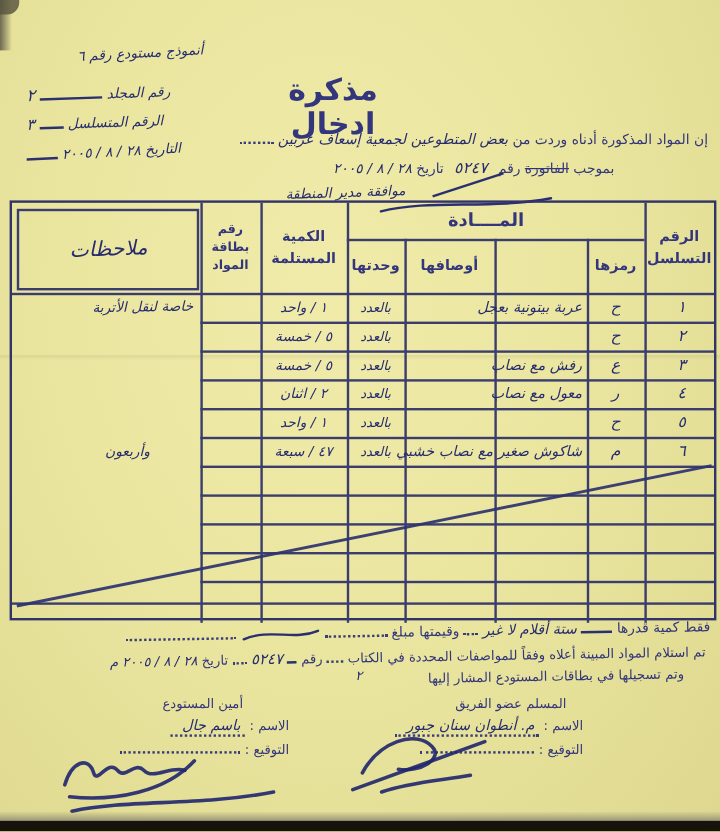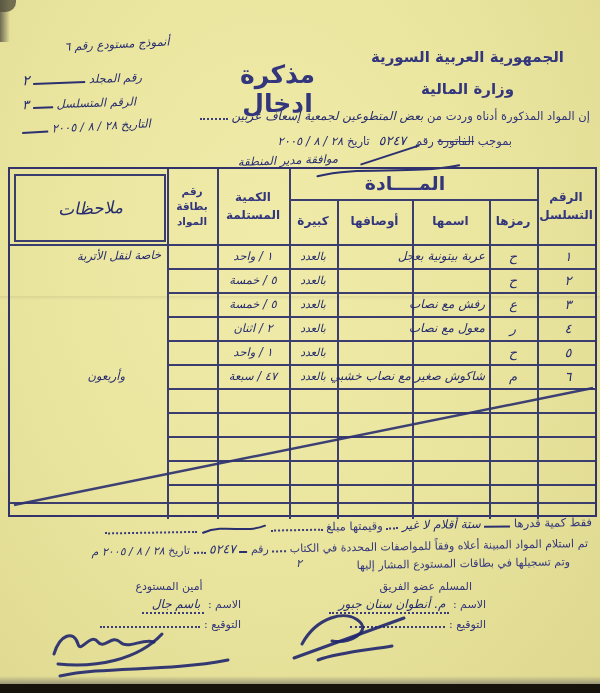--- a/index.html
+++ b/index.html
@@ -47,24 +47,20 @@
 </style>
 </head>
 <body>
 
 <div class="page">
 
   <div class="corner-tl"></div>
   <div class="corner-tl2"></div>
   <div class="crease"></div>
 
-  <div class="abs print b" style="right:15px;top:42px;width:235px;text-align:center;font-size:15px;line-height:2.1;">
-    <div>الجمهورية العربية السورية</div>
-    <div>وزارة المالية</div>
-  </div>
 
   <div class="abs print b" style="left:205px;top:60px;width:145px;text-align:center;font-size:25px;">مذكرة ادخال</div>
 
   <div class="abs hw" style="left:22px;top:34px;width:190px;font-size:11.5px;line-height:1.9;">
     <div class="tilt2" style="text-align:center;">أنموذج مستودع رقم ٦</div>
     <div class="tilt1" style="margin-top:8px;text-align:left;">
       <span>رقم المجلد</span>
       <span class="uline" style="width:52px;"></span>
       <span style="font-size:14px;">٢</span>
     </div>
@@ -121,25 +117,24 @@
     <div class="hline" style="left:157px;top:171px;width:428px;"></div>
     <div class="hline" style="left:157px;top:195px;width:428px;"></div>
     <div class="hline" style="left:157px;top:219px;width:428px;"></div>
     <div class="hline" style="left:157px;top:243px;width:428px;"></div>
     <div class="hline" style="left:157px;top:267px;width:428px;"></div>
     <div class="hline" style="left:157px;top:291px;width:428px;"></div>
     <div class="hline" style="left:157px;top:315px;width:428px;"></div>
     <div class="hline" style="left:0;top:333px;width:585px;"></div>
 
     <div class="cell th print" style="left:527px;top:0;width:58px;height:75px;border-radius:18px;">الرقم التسلسل</div>
-    <div class="cell th print" style="left:279px;top:0;width:232px;height:30px;font-size:19px;">المــــادة</div>
+    <div class="cell th print" style="left:279px;top:0;width:232px;height:30px;font-size:15px;">المــــادة</div>
     <div class="cell th print" style="left:479px;top:30px;width:48px;height:45px;">رمزها</div>
-    <div class="cell th print" style="left:402px;top:30px;width:77px;height:45px;">اسمها</div>
     <div class="cell th print" style="left:327px;top:30px;width:75px;height:45px;">أوصافها</div>
-    <div class="cell th print" style="left:279px;top:30px;width:48px;height:45px;">كبيرة</div>
+    <div class="cell th print" style="left:279px;top:30px;width:48px;height:45px;">وحدتها</div>
     <div class="cell th print" style="left:207px;top:0;width:72px;height:75px;">الكمية المستلمة</div>
     <div class="cell th print" style="left:157px;top:0;width:50px;height:75px;font-size:10.5px;">رقم بطاقة المواد</div>
     <div class="notes-box">
       <span class="hw tilt1" style="font-size:17px;">ملاحظات</span>
     </div>
 
     <div class="trow" style="top:75px;">
       <div class="cell c-serial hw">١</div>
       <div class="cell c-code hw">ح</div>
       <div class="cell c-name hw">عربة بيتونية بعجل</div>

